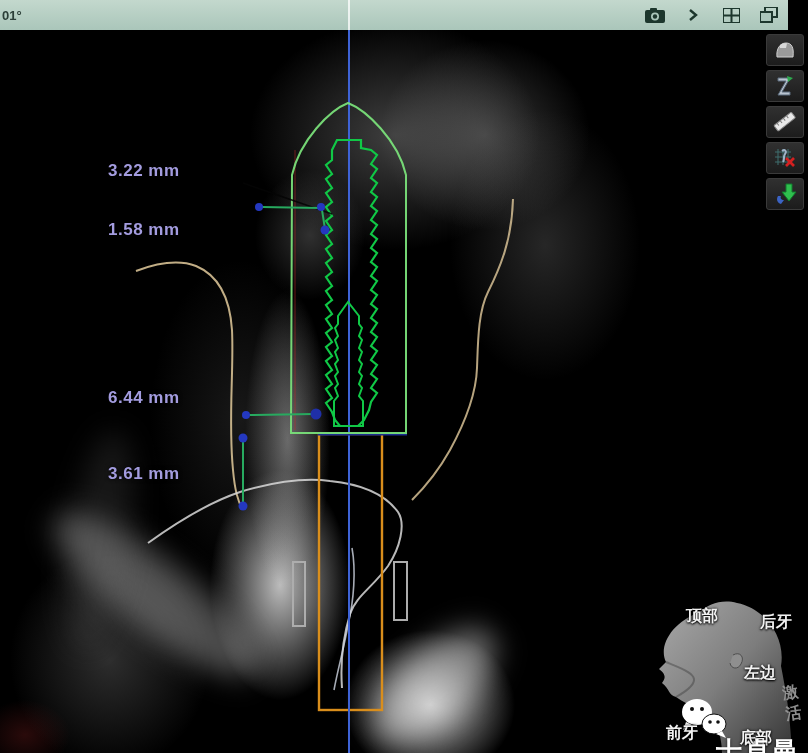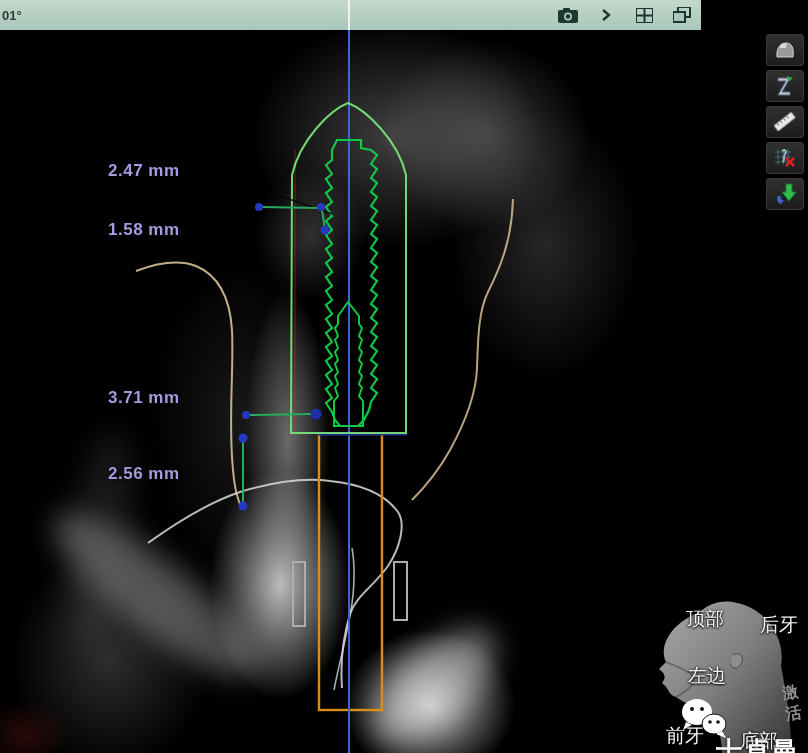--- a/index.html
+++ b/index.html
@@ -34,34 +34,34 @@
   .bs3{left:70px;top:430px;width:60px;height:220px;background:rgba(130,130,130,.18);transform:rotate(8deg);}
 
   
   svg.overlay{position:absolute;left:0;top:0;z-index:2;}
 
   
   .mlabel{position:absolute;z-index:3;font-size:17px;font-weight:bold;
     color:#a39cdf;letter-spacing:.5px;text-shadow:0 0 4px #000;}
 
   
-  .topbar{position:absolute;left:0;top:0;width:701px;height:30px;z-index:5;
+  .topbar{position:absolute;left:0;top:0;width:788px;height:30px;z-index:5;
     background:linear-gradient(#c3d8cd,#aac6ba);display:flex;align-items:center;}
   .angle{color:#2c3f38;font-size:13px;font-weight:bold;margin-left:2px;}
   .tb-icons{position:absolute;right:8px;top:0;height:30px;display:flex;align-items:center;gap:16px;}
   .tb-btn{width:22px;height:18px;display:flex;align-items:center;justify-content:center;cursor:pointer;}
   .axis-topmark{position:absolute;left:348px;top:0;width:2px;height:30px;background:rgba(255,255,255,.75);}
 
   
   .toolcol{position:absolute;right:4px;top:34px;z-index:5;display:flex;flex-direction:column;gap:4px;}
   .tool-btn{width:36px;height:30px;background:linear-gradient(#303030,#1c1c1c);
     border:1px solid #3a3a3a;border-radius:3px;display:flex;align-items:center;justify-content:center;cursor:pointer;}
 
   
-  .hlabel{position:absolute;z-index:4;color:#f2f2f2;font-size:19px;font-weight:normal;
+  .hlabel{position:absolute;z-index:4;color:#f2f2f2;font-size:16px;font-weight:bold;
     text-shadow:0 1px 2px #000,0 0 3px #000;}
   .wm-brand{position:absolute;z-index:6;color:#fff;font-size:26px;font-weight:bold;
     letter-spacing:2px;text-shadow:0 1px 3px rgba(0,0,0,.8);margin-top:32px;}
   .wm-partial1{position:absolute;z-index:4;color:#8f8f8f;font-size:16px;font-weight:bold;transform:rotate(-8deg);}
   .wm-partial2{position:absolute;z-index:4;color:#7d7d7d;font-size:16px;font-weight:bold;margin-left:39px;}
 </style>
 </head>
 <body>
 
 <div class="ct-bg">
@@ -141,28 +141,28 @@
     <path d="M686 722 L683 730 L692 725 Z" fill="#fff"></path>
     <circle cx="692" cy="709" r="2" fill="#111"></circle>
     <circle cx="702" cy="709" r="2" fill="#111"></circle>
     <ellipse cx="714" cy="724" rx="12" ry="10" fill="#fff" stroke="#111" stroke-width="1"></ellipse>
     <path d="M722 731 L726 738 L716 734 Z" fill="#fff"></path>
     <circle cx="710" cy="722" r="1.8" fill="#111"></circle>
     <circle cx="718" cy="722" r="1.8" fill="#111"></circle>
   </g>
 </svg>
 
-<div class="mlabel" style="left:108px;top:161px">2.47 mm</div>
+<div class="mlabel" style="left:108px;top:161px">3.22 mm</div>
 <div class="mlabel" style="left:108px;top:220px">1.58 mm</div>
-<div class="mlabel" style="left:108px;top:388px">3.71 mm</div>
-<div class="mlabel" style="left:108px;top:464px">2.56 mm</div>
+<div class="mlabel" style="left:108px;top:388px">6.44 mm</div>
+<div class="mlabel" style="left:108px;top:464px">3.61 mm</div>
 
 <div class="hlabel" style="left:686px;top:606px">顶部</div>
 <div class="hlabel" style="left:760px;top:612px">后牙</div>
-<div class="hlabel" style="left:688px;top:663px">左边</div>
+<div class="hlabel" style="left:744px;top:663px">左边</div>
 <div class="hlabel" style="left:666px;top:723px">前牙</div>
 <div class="hlabel" style="left:740px;top:728px">底部</div>
 
 <div class="wm-brand" style="left:716px;top:702px">士卓曼</div>
 <div class="wm-partial1" style="left:784px;top:682px">激活</div>
 <div class="wm-partial2" style="left:792px;top:700px">转到</div>
 
 <div class="topbar">
   <span class="angle">01°</span>
   <div class="axis-topmark"></div>

